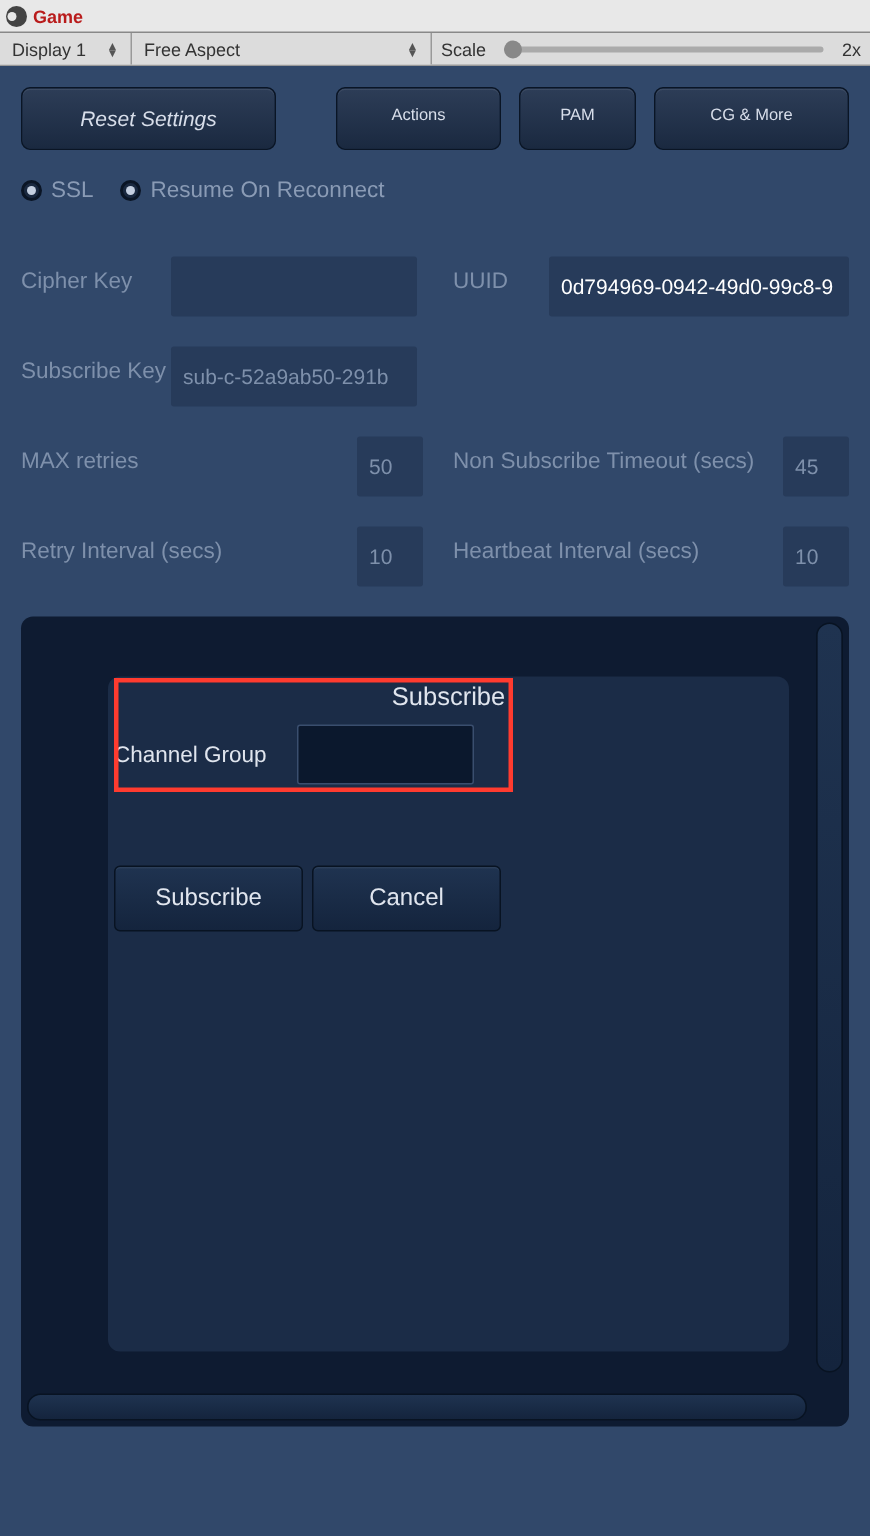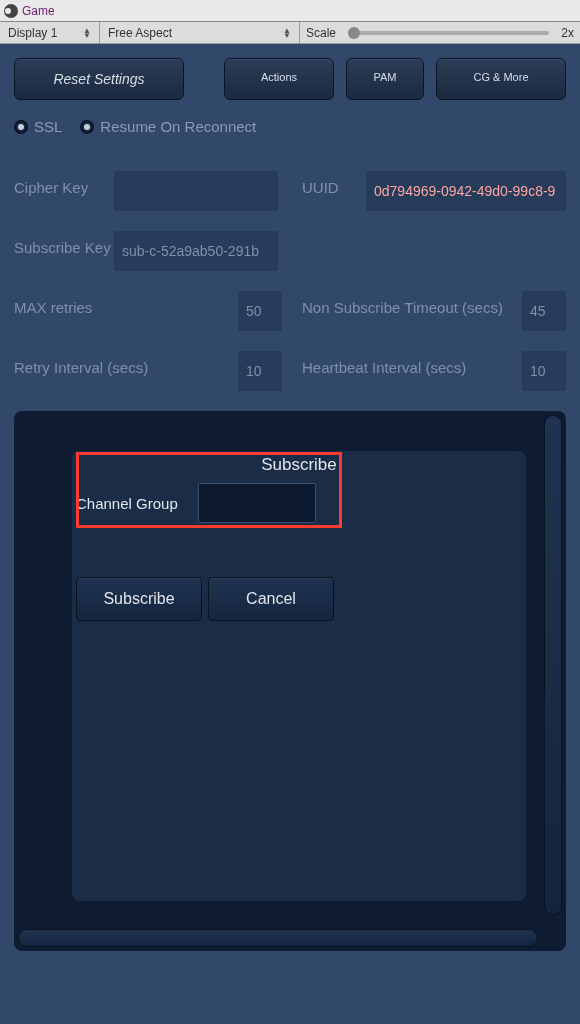--- a/index.html
+++ b/index.html
@@ -12,22 +12,23 @@
       position: relative;
     }
     
     .titlebar {
       background: #e8e8e8;
       height: 22px;
       display: flex;
       align-items: center;
       padding: 0 4px;
       font-size: 12px;
-      color: #701a75;
+      color: #b91c1c;
       border-bottom: 1px solid #888;
+      font-weight: bold;
     }
     .titlebar-icon {
       width: 14px; height: 14px;
       background: #444;
       border-radius: 50%;
       margin-right: 4px;
       position: relative;
     }
     .titlebar-icon::before {
       content: '';
@@ -49,21 +50,21 @@
     }
     .dropdown {
       background: #dcdcdc;
       padding: 2px 8px;
       display: flex;
       align-items: center;
       justify-content: space-between;
       border-right: 1px solid #999;
       height: 100%;
     }
-    .dropdown.display { width: 100px; }
+    .dropdown.display { width: 88px; }
     .dropdown.aspect { width: 200px; }
     .dropdown .arrows {
       font-size: 8px;
       color: #555;
       line-height: 5px;
     }
     .scale-label { padding: 0 6px; }
     .slider-track {
       flex: 1;
       height: 4px;
@@ -158,21 +159,21 @@
       background: #273b5a;
       border: none;
       border-radius: 2px;
       color: #7e90ab;
       font-size: 14px;
       padding: 10px 8px;
       height: 40px;
     }
     .input.wide { width: 164px; }
     .input.narrow { width: 44px; text-align: left; }
-    .input.uuid { flex: 1; min-width: 0; color: #fca5a5; filter: blur(0.3px); }
+    .input.uuid { flex: 1; min-width: 0; color: #ffffff; filter: blur(0.3px); }
     
     .panel-outer {
       margin-top: 6px;
       background: #0e1b31;
       border-radius: 8px;
       padding: 10px;
       position: relative;
       height: 540px;
     }
     .vscroll {

